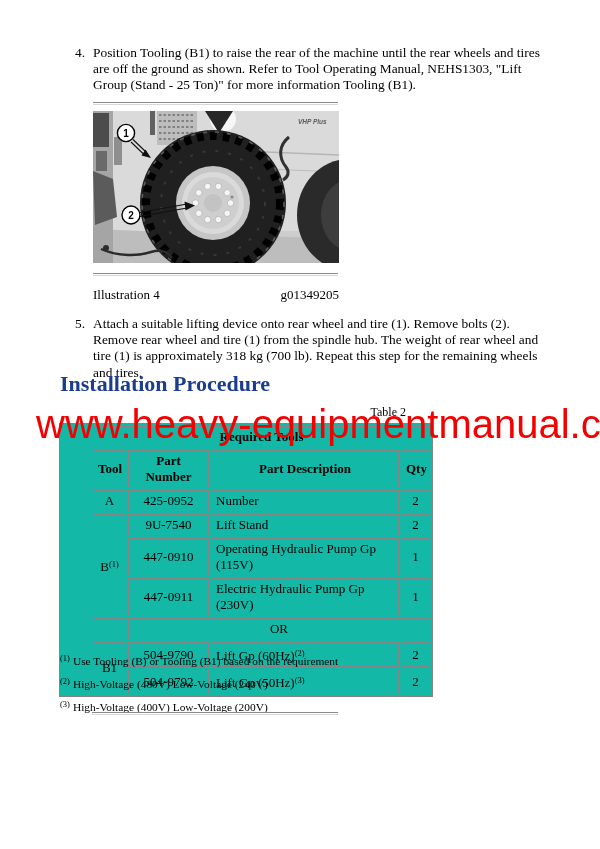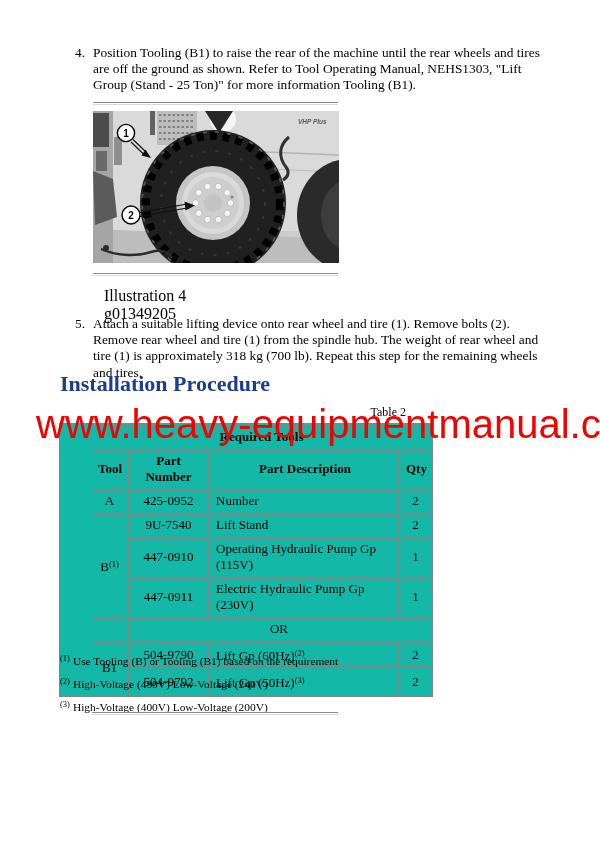--- a/index.html
+++ b/index.html
@@ -10,21 +10,21 @@
   .step { position:absolute; display:flex; width:470px; font-size:13.4px; line-height:16.2px; }
   .step-num { width:18px; flex:0 0 18px; }
   .step-text { width:450px; }
   #step4 { left:75px; top:45px; }
   #step5 { left:75px; top:316px; }
   .rule { position:absolute; height:1px; border:none; border-top:1px solid #8a8a8a; border-bottom:1px solid #d8d8d8; margin:0; }
   #rule1 { left:93px; top:102px; width:245px; }
   #rule2 { left:93px; top:273px; width:245px; }
   #rule3 { left:92px; top:712px; width:246px; }
   .photo { position:absolute; left:93px; top:111px; width:246px; height:152px; }
-  .caption { position:absolute; left:104px; top:287px; width:246px; display:flex; justify-content:space-between; font-size:16px;flex-direction:column; }
+  .caption { position:absolute; left:93px; top:287px; width:246px; display:flex; justify-content:space-between; font-size:13px; }
   .heading { position:absolute; left:60px; top:371px; font-size:22px; font-weight:bold; color:#1b3c8f; }
   .table-label { position:absolute; left:59px; top:405px; width:347px; text-align:right; font-size:12px; }
   .tools-table { position:absolute; left:59px; top:423px; }
   table { border-collapse:separate; border-spacing:2px; border:1px solid #848484; width:347px; table-layout:fixed; font-size:13px; background:#14b8a6;padding-left:31px; }
   td { border:1px solid #848484; padding:2px 4px; line-height:16px; vertical-align:middle; overflow:hidden; }
   td.c { text-align:center; }
   td.b { font-weight:bold; text-align:center; }
   sup.tsup { font-size:8.5px; vertical-align:4px; }
   .footnotes { position:absolute; left:60px; top:648px; font-size:11.4px; line-height:20px; }
   .fn sup { font-size:8.5px; vertical-align:4px; margin-right:3px; }

